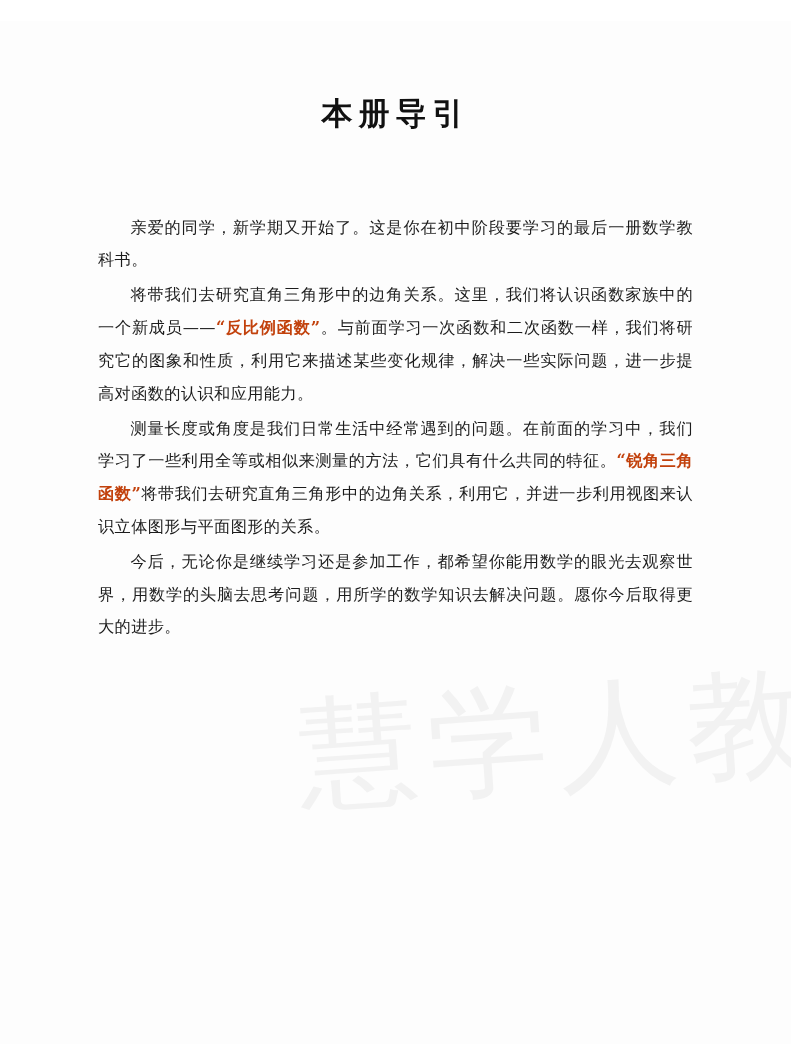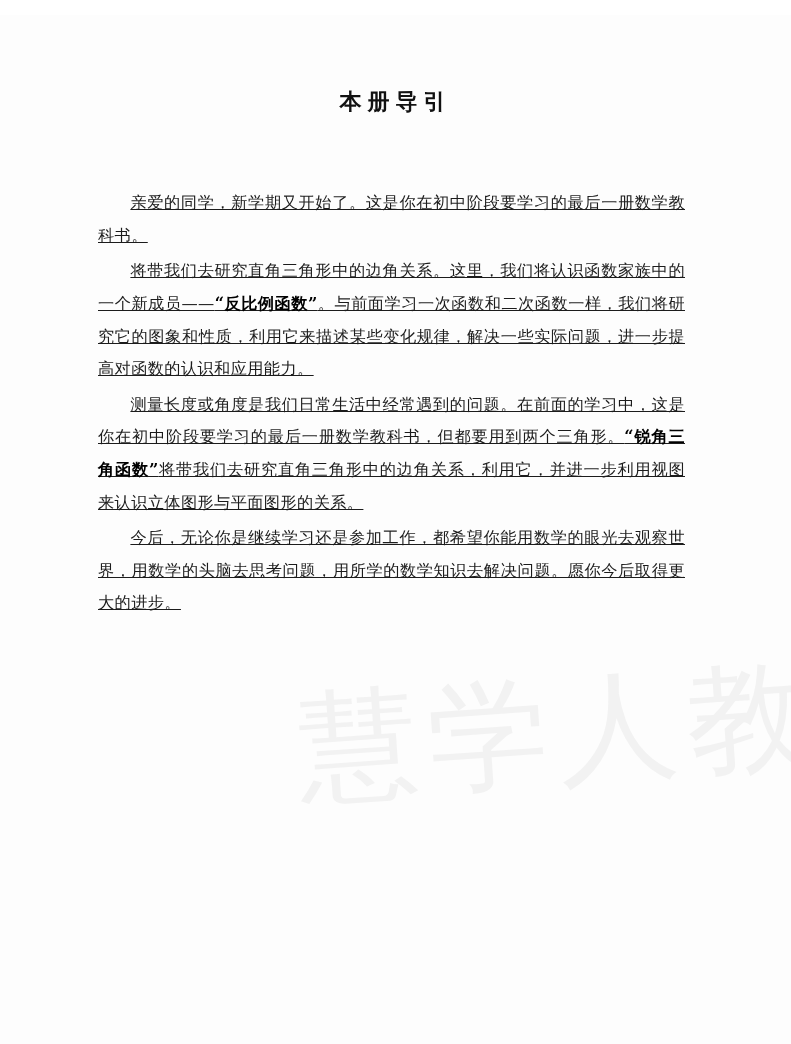--- a/index.html
+++ b/index.html
@@ -33,45 +33,44 @@
     font-size: 120px;
     color: rgba(150, 150, 150, 0.10);
     letter-spacing: 10px;
     white-space: nowrap;
     pointer-events: none;
     user-select: none;
     transform: rotate(-4deg);
   }
   .title {
     text-align: center;
-    font-size: 22px;
+    font-size: 31px;
     font-weight: bold;
     letter-spacing: 6px;
     color: #111111;
     padding-top: 72px;
     font-family: "DejaVu Serif", "Liberation Serif", serif;
   }
   .body-block {
     margin: 0 auto;
     padding-top: 56px;
     width: 595px;
   }
   p.para {
-    margin: 0 8px 0.15em 0;
+    margin: 0 0 0.15em 0;
     font-size: 16.2px;
     line-height: 2.02;
     text-align: justify;
     text-justify: inter-ideograph;
     text-indent: 2em;
     color: #1c1c1c;
     letter-spacing: 0.4px;
-    text-decoration: underline;
   }
   .hl {
-    color: #000000;
+    color: #c2410c;
     font-weight: bold;
   }
 </style>
 </head>
 <body>
 
 <div class="page">
 
   <div class="watermark">
     <span>慧学人教</span>
@@ -84,21 +83,21 @@
     <p class="para">
       <span>亲爱的同学，新学期又开始了。这是你在初中阶段要学习的最后一册数学教科书。</span>
     </p>
 
     <p class="para">
       <span>将带我们去研究直角三角形中的边角关系。这里，我们将认识函数家族中的一个新成员——</span><span class="hl">“反比例函数”</span><span>。与前面学习一次函数和二次函数一样，我们将研究它的图象和性质，利用它来描述某些变化规律，解决一些实际问题，进一步提高对函数的认识和应用能力。</span>
     </p>
 
 
     <p class="para">
-      <span>测量长度或角度是我们日常生活中经常遇到的问题。在前面的学习中，这是你在初中阶段要学习的最后一册数学教科书，但都要用到两个三角形。</span><span class="hl">“锐角三角函数”</span><span>将带我们去研究直角三角形中的边角关系，利用它，并进一步利用视图来认识立体图形与平面图形的关系。</span>
+      <span>测量长度或角度是我们日常生活中经常遇到的问题。在前面的学习中，我们学习了一些利用全等或相似来测量的方法，它们具有什么共同的特征。</span><span class="hl">“锐角三角函数”</span><span>将带我们去研究直角三角形中的边角关系，利用它，并进一步利用视图来认识立体图形与平面图形的关系。</span>
     </p>
 
 
 
     <p class="para">
       <span>今后，无论你是继续学习还是参加工作，都希望你能用数学的眼光去观察世界，用数学的头脑去思考问题，用所学的数学知识去解决问题。愿你今后取得更大的进步。</span>
     </p>
 
   </div>
 </div>

